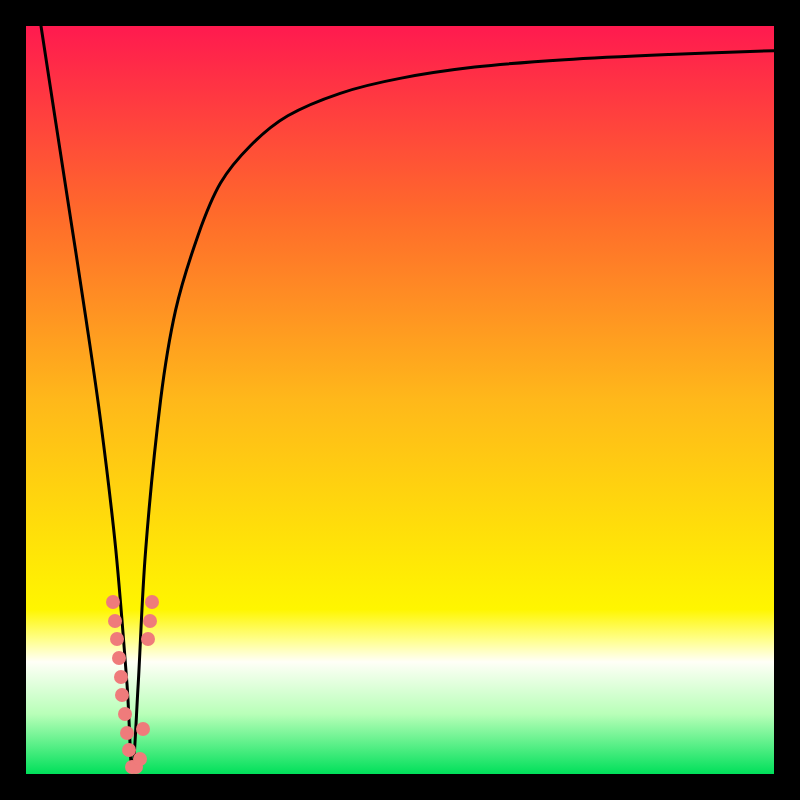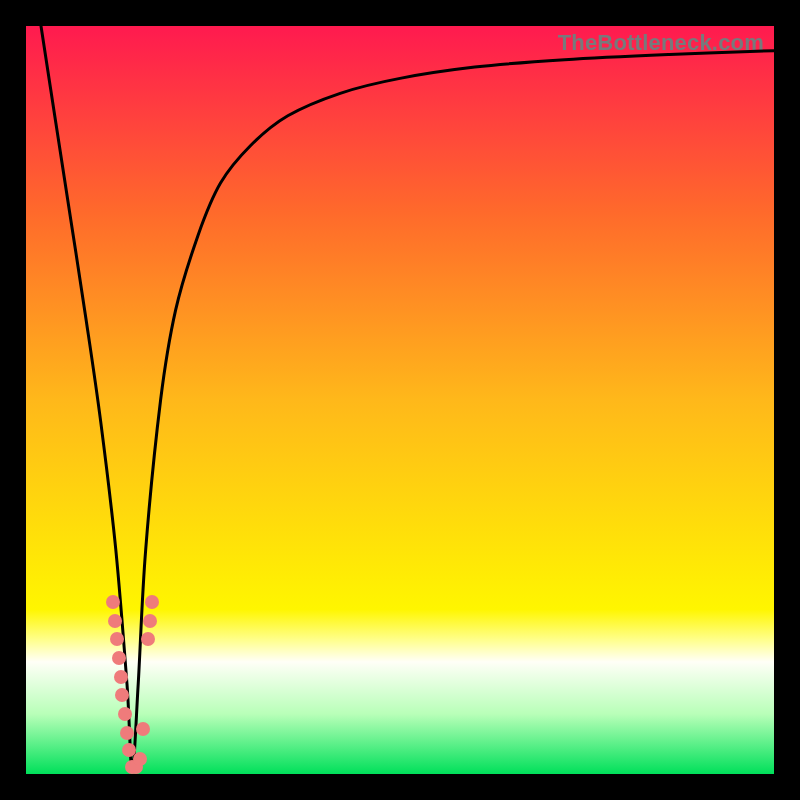--- a/index.html
+++ b/index.html
@@ -66,21 +66,20 @@
             <stop offset="78%" stop-color="#fff600"></stop>
             <stop offset="82%" stop-color="#ffff8a"></stop>
             <stop offset="85%" stop-color="#fffff7"></stop>
             <stop offset="92%" stop-color="#b8ffb8"></stop>
             <stop offset="100%" stop-color="#00e05a"></stop>
           </linearGradient>
       </defs>
       <rect x="0" y="0" width="748" height="748" fill="url(#bg)"></rect>
     </svg>
 
-    <div class="watermark">TheBottleneck.com</div>
 
     <svg class="curve" viewBox="0 0 748 748" preserveAspectRatio="none">
       <path id="curve-path" d="M 15.0 0.0 C 17.5 16.2, 24.9 64.8, 29.9 97.2 C 34.9 129.7, 39.9 162.1, 44.9 194.5 C 49.9 226.9, 54.9 258.1, 59.8 291.7 C 64.8 325.4, 69.8 357.8, 74.8 396.4 C 79.8 435.1, 85.4 480.0, 89.8 523.6 C 94.1 567.2, 98.2 621.5, 101.0 658.2 C 103.7 695.0, 104.3 744.3, 106.2 744.3 C 108.1 744.3, 110.0 695.0, 112.2 658.2 C 114.4 621.5, 115.9 571.0, 119.7 523.6 C 123.4 476.2, 129.7 413.9, 134.6 374.0 C 139.6 334.1, 143.4 311.7, 149.6 284.2 C 155.8 256.8, 164.6 230.6, 172.0 209.4 C 179.5 188.2, 185.8 172.0, 194.5 157.1 C 203.2 142.1, 213.2 130.9, 224.4 119.7 C 235.6 108.5, 246.8 98.5, 261.8 89.8 C 276.8 81.0, 295.5 73.6, 314.2 67.3 C 332.9 61.1, 351.6 56.7, 374.0 52.4 C 396.4 48.0, 421.4 44.3, 448.8 41.1 C 476.2 38.0, 506.1 35.8, 538.6 33.7 C 571.0 31.5, 608.4 29.9, 643.3 28.4 C 678.2 26.9, 730.5 25.3, 748.0 24.7" stroke="#000000" stroke-width="3" fill="none" stroke-linecap="round" stroke-linejoin="round"></path>
     </svg>
 
     <div id="dots">
         <div class="dot" style="left: 86.768px; top: 575.96px; background: rgb(239, 123, 123);"></div>
         <div class="dot" style="left: 89.012px; top: 594.66px; background: rgb(239, 123, 123);"></div>
         <div class="dot" style="left: 90.508px; top: 613.36px; background: rgb(239, 123, 123);"></div>
         <div class="dot" style="left: 92.752px; top: 632.06px; background: rgb(239, 123, 123);"></div>

